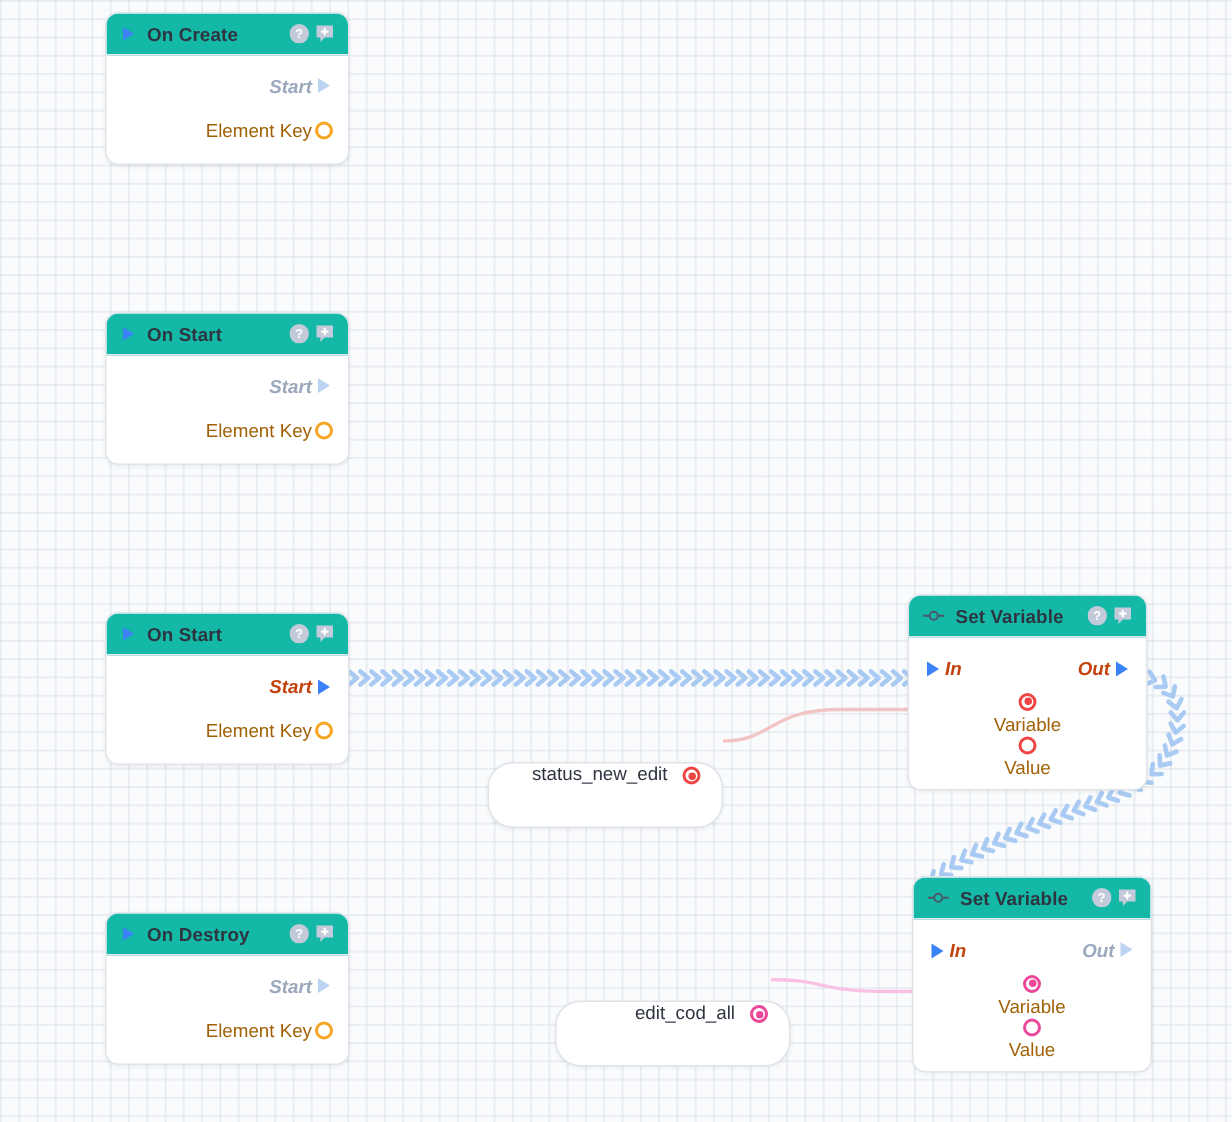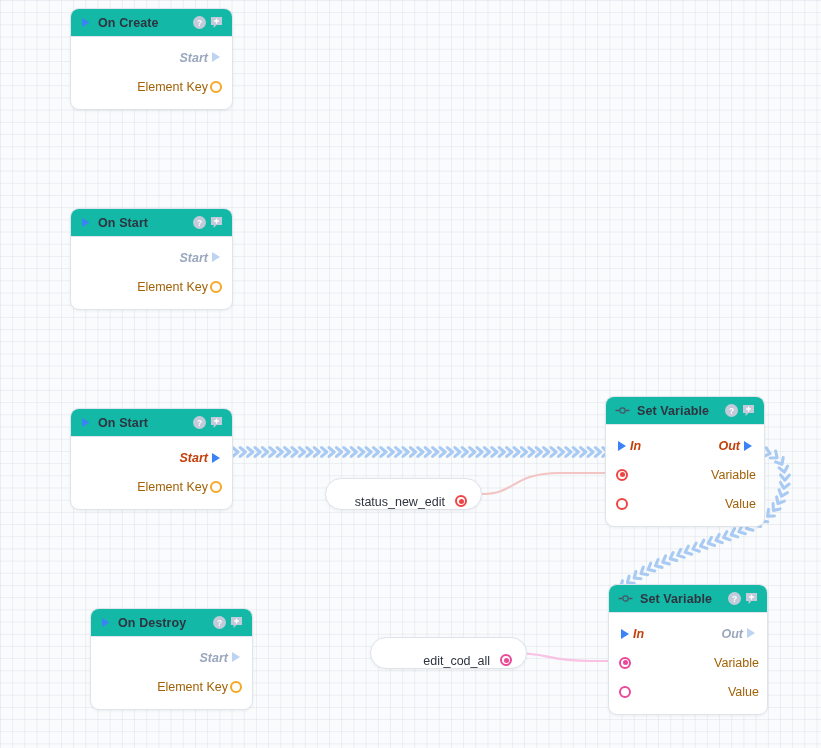--- a/index.html
+++ b/index.html
@@ -40,21 +40,21 @@
   }
   .hdr-icons{display:flex;align-items:center;gap:4px;}
   .hdr-icons svg{display:block;}
   .node-body{padding:6px 0 8px 0;}
   .row{
     display:flex;align-items:center;
     height:29px;padding:0 8px;box-sizing:border-box;
     position:relative;
   }
   .row-right{justify-content:flex-end;}
-  .row-left{justify-content:space-between;}
+  .row-left{justify-content:center;flex-direction:column;}
   .row-label{font-size:12.5px;color:#a16207;white-space:nowrap;}
   .row-label.flow{font-style:italic;font-weight:bold;color:#c2410c;}
   .row-label.flow.dim{color:#9aa7bd;}
   .port{display:flex;align-items:center;justify-content:center;width:16px;height:16px;flex:0 0 16px;}
   .tri{width:0;height:0;border-top:5.5px solid transparent;border-bottom:5.5px solid transparent;}
   .tri.on{border-left:8px solid #3b82f6;}
   .tri.off{border-left:8px solid transparent;position:relative;}
   .tri.off::before{
     content:"";position:absolute;left:-8px;top:-5.5px;
     width:0;height:0;border-top:5.5px solid transparent;border-bottom:5.5px solid transparent;
@@ -66,24 +66,24 @@
   .ring.filled::after{
     content:"";position:absolute;left:50%;top:50%;
     width:5px;height:5px;margin:-2.5px 0 0 -2.5px;
     border-radius:50%;background:currentColor;
   }
   .pill{
     position:absolute;
     background:#ffffff;
     border:1px solid #dfe3ea;
     border-radius:17px;
-    height:32px;
+    height:44px;
     box-shadow:0 1px 3px rgba(40,50,70,.07);
-    display:flex;align-items:flex-end;justify-content:flex-end;
-    padding:0 12px 0 14px;box-sizing:border-box;
+    display:flex;align-items:flex-start;justify-content:flex-end;
+    padding:0 12px 0 14px;box-sizing:border-box;margin-top:30px;
   }
   .pill-label{font-size:12.5px;color:#2e3440;white-space:nowrap;}
   .pill .port{margin-left:8px;}
   .chev{fill:none;stroke-linecap:round;stroke-linejoin:round;}
 </style>
 </head>
 <body>
 
 <div id="canvas"></div>
 
@@ -295,21 +295,21 @@
           </span>
         </div>
         <div class="row row-right">
           <span class="row-label">Element Key</span>
           <span class="port">
             <span class="ring hollow" style="color:#f5a623"></span>
           </span>
         </div>
       </div>
     </div>
-    <div class="node" style="left: 70px; top: 608px; width: 161px; margin-left: 20px;">
+    <div class="node" style="left: 70px; top: 608px; width: 161px;">
       <div class="node-header">
         <span class="hdr-glyph">
           <svg width="11" height="11" viewBox="0 0 11 11">
             <path d="M2,1 L9.4,5.5 L2,10 Z" fill="#3b82f6"></path>
           </svg>
         </span>
         <span class="node-title">On Destroy</span>
         <span class="hdr-icons">
           <span>
             <svg width="13" height="13" viewBox="0 0 13 13">

